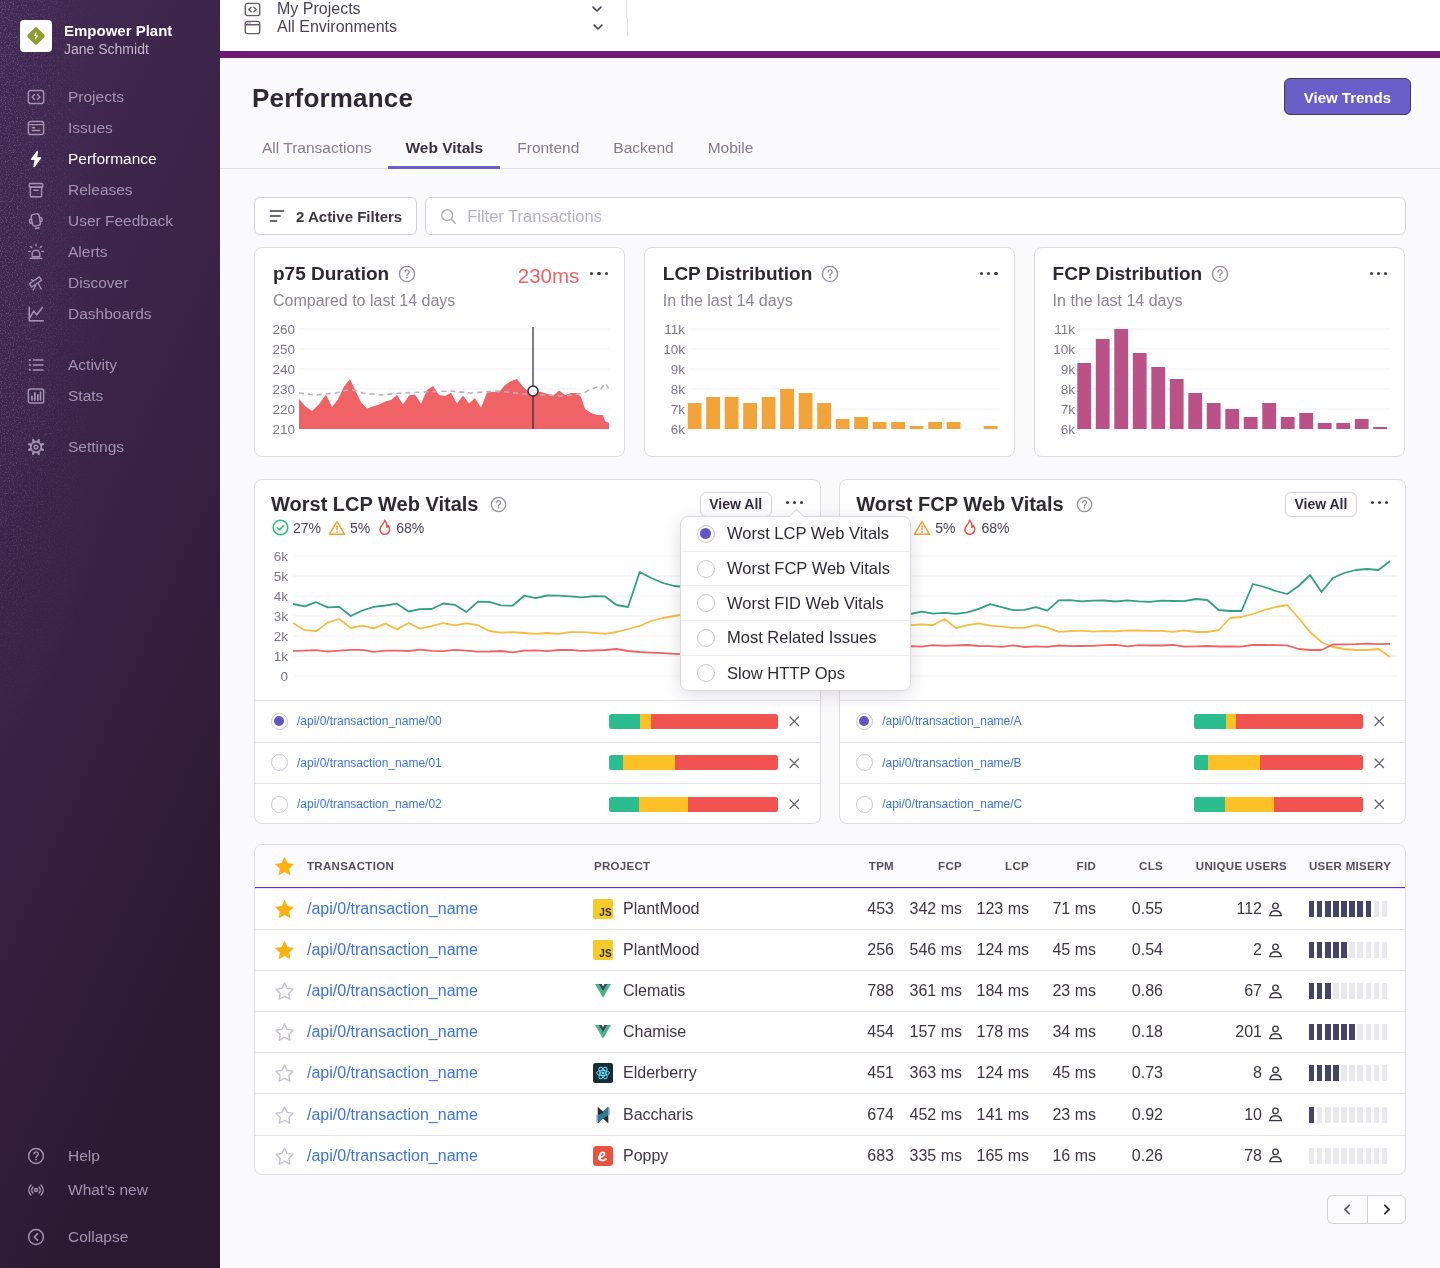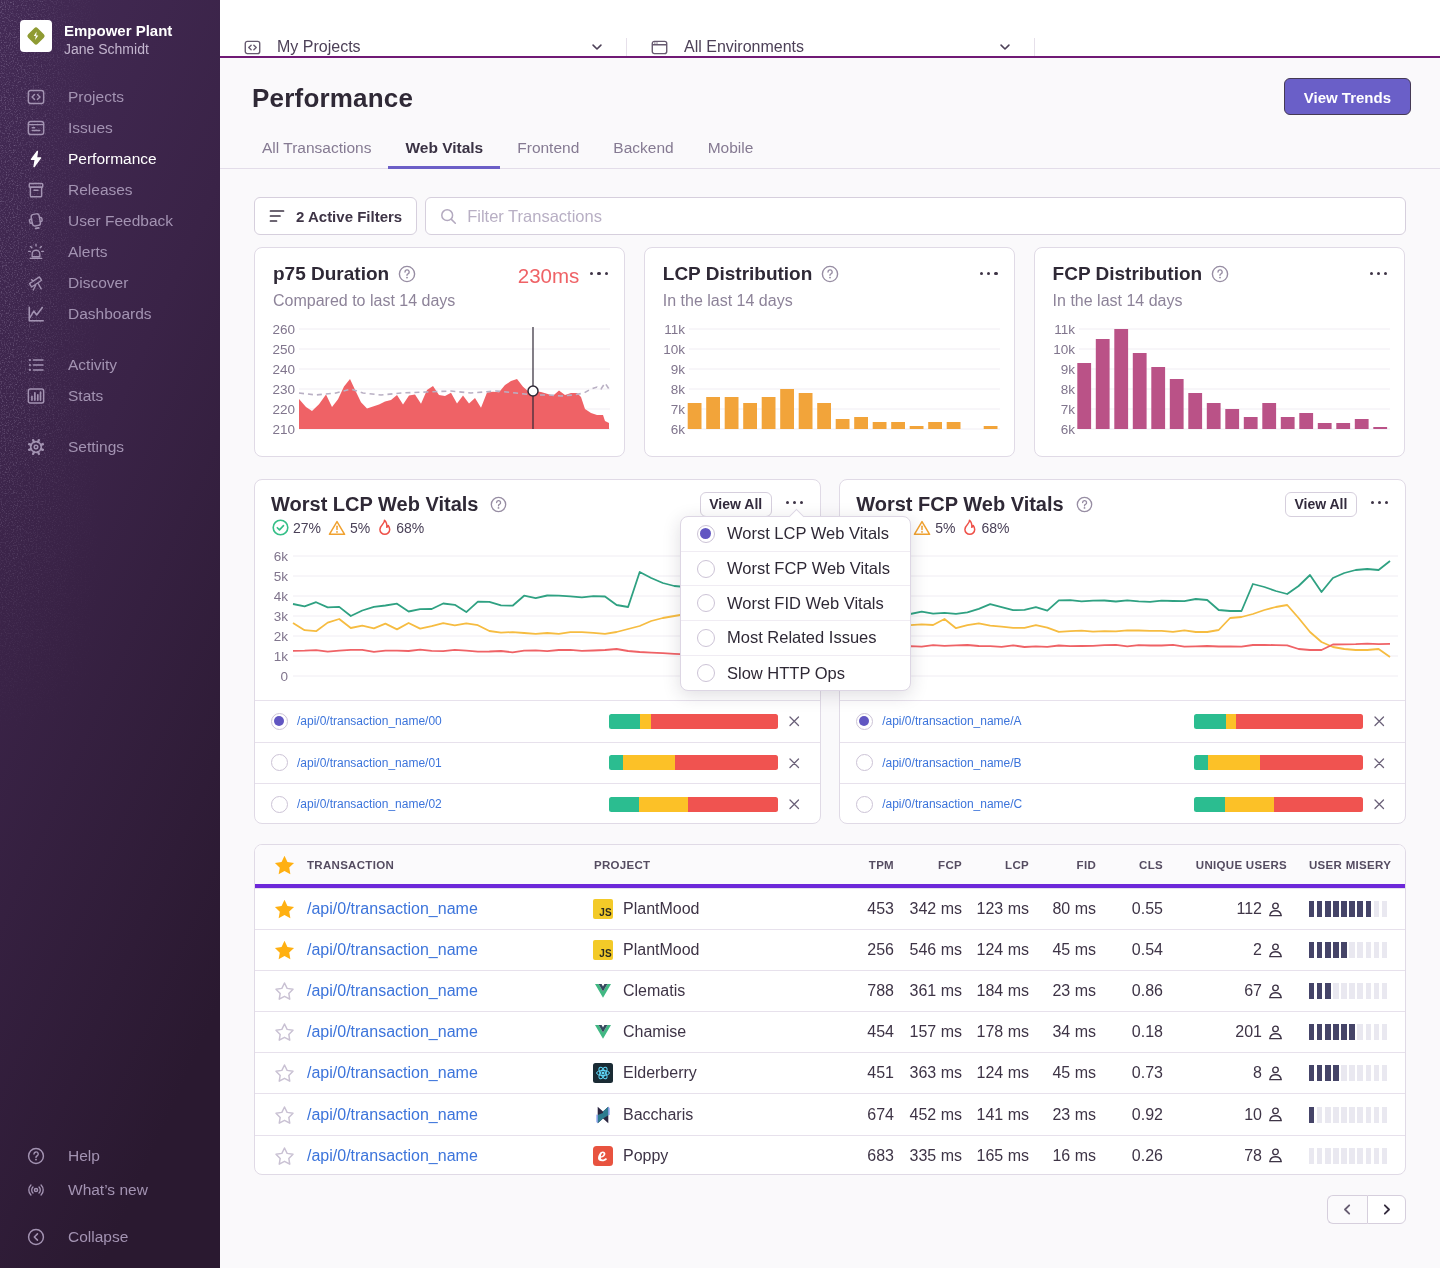--- a/index.html
+++ b/index.html
@@ -17,21 +17,21 @@
 .s-user{color:#c3b5ce;font-size:14px;line-height:19px;}
 .nav{position:absolute;left:0;top:81px;width:220px;}
 .nitem{height:31px;display:flex;align-items:center;color:#a393b2;font-size:15.5px;}
 .nitem svg{margin-left:27px;width:18px;height:18px;flex:none;}
 .nitem span{margin-left:23px;}
 .nitem.active{color:#fff;}
 .gap20{height:20px;}
 .nitem.b{height:34px;}
 
 .main{position:absolute;left:220px;top:0;width:1220px;height:1268px;}
-.topbar{height:58px;background:#fff;border-bottom:2px solid #701a75;display:flex;align-items:flex-end;}
+.topbar{height:58px;background:#fff;border-bottom:7px solid #701a75;display:flex;align-items:flex-start;flex-direction:column;}
 .tsec{display:flex;align-items:center;color:#4d4158;font-size:16px;}
 .tsec .lbl{margin-left:16px;}
 .tsec svg.ic{margin-left:24px;width:17px;height:17px;}
 .tsec svg.chev{margin-left:auto;margin-right:22px;width:14px;height:14px;}
 .tsec1{width:407px;border-right:1px solid #e6e0ea;}
 .tsec2{width:408px;border-right:1px solid #e6e0ea;}
 .tsec3{flex:1;}
 
 .phead{background:#faf9fb;border-bottom:1px solid #e3dde9;height:111px;position:relative;}
 h1{font-size:26px;font-weight:700;color:#2f2936;position:absolute;left:32px;top:25px;letter-spacing:.2px;}
@@ -88,21 +88,21 @@
 .popup:before{content:"";position:absolute;left:110px;top:-6px;width:10px;height:10px;background:#fff;
  border-left:1px solid #ddd6e4;border-top:1px solid #ddd6e4;transform:rotate(45deg);}
 .pitem{height:34.7px;display:flex;align-items:center;border-bottom:1px solid #f0ecf3;}
 .pitem:last-child{border-bottom:none;}
 .pitem .radio{margin-left:16px;width:18px;height:18px;}
 .pitem span{margin-left:12px;font-size:16.5px;color:#2f2936;}
 
 .tcard{margin-top:20px;border-radius:8px;overflow:hidden;height:331px;}
 .trow{display:grid;grid-template-columns:44px 282px 248px 66px 68px 67px 67px 67px 127px 116px;
  align-items:center;height:41.1px;border-top:1px solid #e7e1ec;font-size:16px;}
-.thead{height:43px;background:#fbfafc;border-top:none;border-bottom:4px solid #6d28d9;
+.thead{height:43px;background:#fbfafc;border-top:none;border-bottom:1px solid #6d28d9;
  font-size:11.5px;font-weight:700;color:#554c61;letter-spacing:.3px;}
 .cstar{display:flex;justify-content:center;padding-left:14px;}
 .ctx{padding-left:8px;}
 .ctx a{color:#3c74db;text-decoration:none;}
 .cproj{display:flex;align-items:center;padding-left:12px;}
 .cproj svg{margin-right:10px;}
 .num{text-align:right;padding-right:1px;}
 .cusers{display:flex;align-items:center;justify-content:flex-end;}
 .cusers svg{margin-left:5px;margin-right:7px;}
 .cmis{padding-left:18px;display:flex;}
@@ -632,21 +632,21 @@
             </svg>
           </div>
           <div class="ctx"><a>/api/0/transaction_name</a></div>
           <div class="cproj"><svg width="20" height="20" viewBox="0 0 20 20">
               <rect width="20" height="20" rx="2" fill="#f3ca28"></rect>
               <text x="18.6" y="17.4" font-size="10" font-weight="bold" fill="#2a2a20" text-anchor="end" font-family="Liberation Sans">JS</text>
             </svg>PlantMood</div>
           <div class="num">453</div>
           <div class="num">342 ms</div>
           <div class="num">123 ms</div>
-          <div class="num">80 ms</div>
+          <div class="num">71 ms</div>
           <div class="num">0.55</div>
           <div class="cusers">112<svg width="17" height="17" viewBox="0 0 16 16" fill="none" stroke="#3e3446" stroke-width="1.3">
               <circle cx="8" cy="4.6" r="2.6"></circle>
               <path d="M2.6 13.8c.5-3 2.6-4.6 5.4-4.6s4.9 1.6 5.4 4.6z" stroke-linejoin="round"></path>
             </svg></div>
           <div class="cmis">
             <i class="f"></i>
             <i class="f"></i>
             <i class="f"></i>
             <i class="f"></i>

